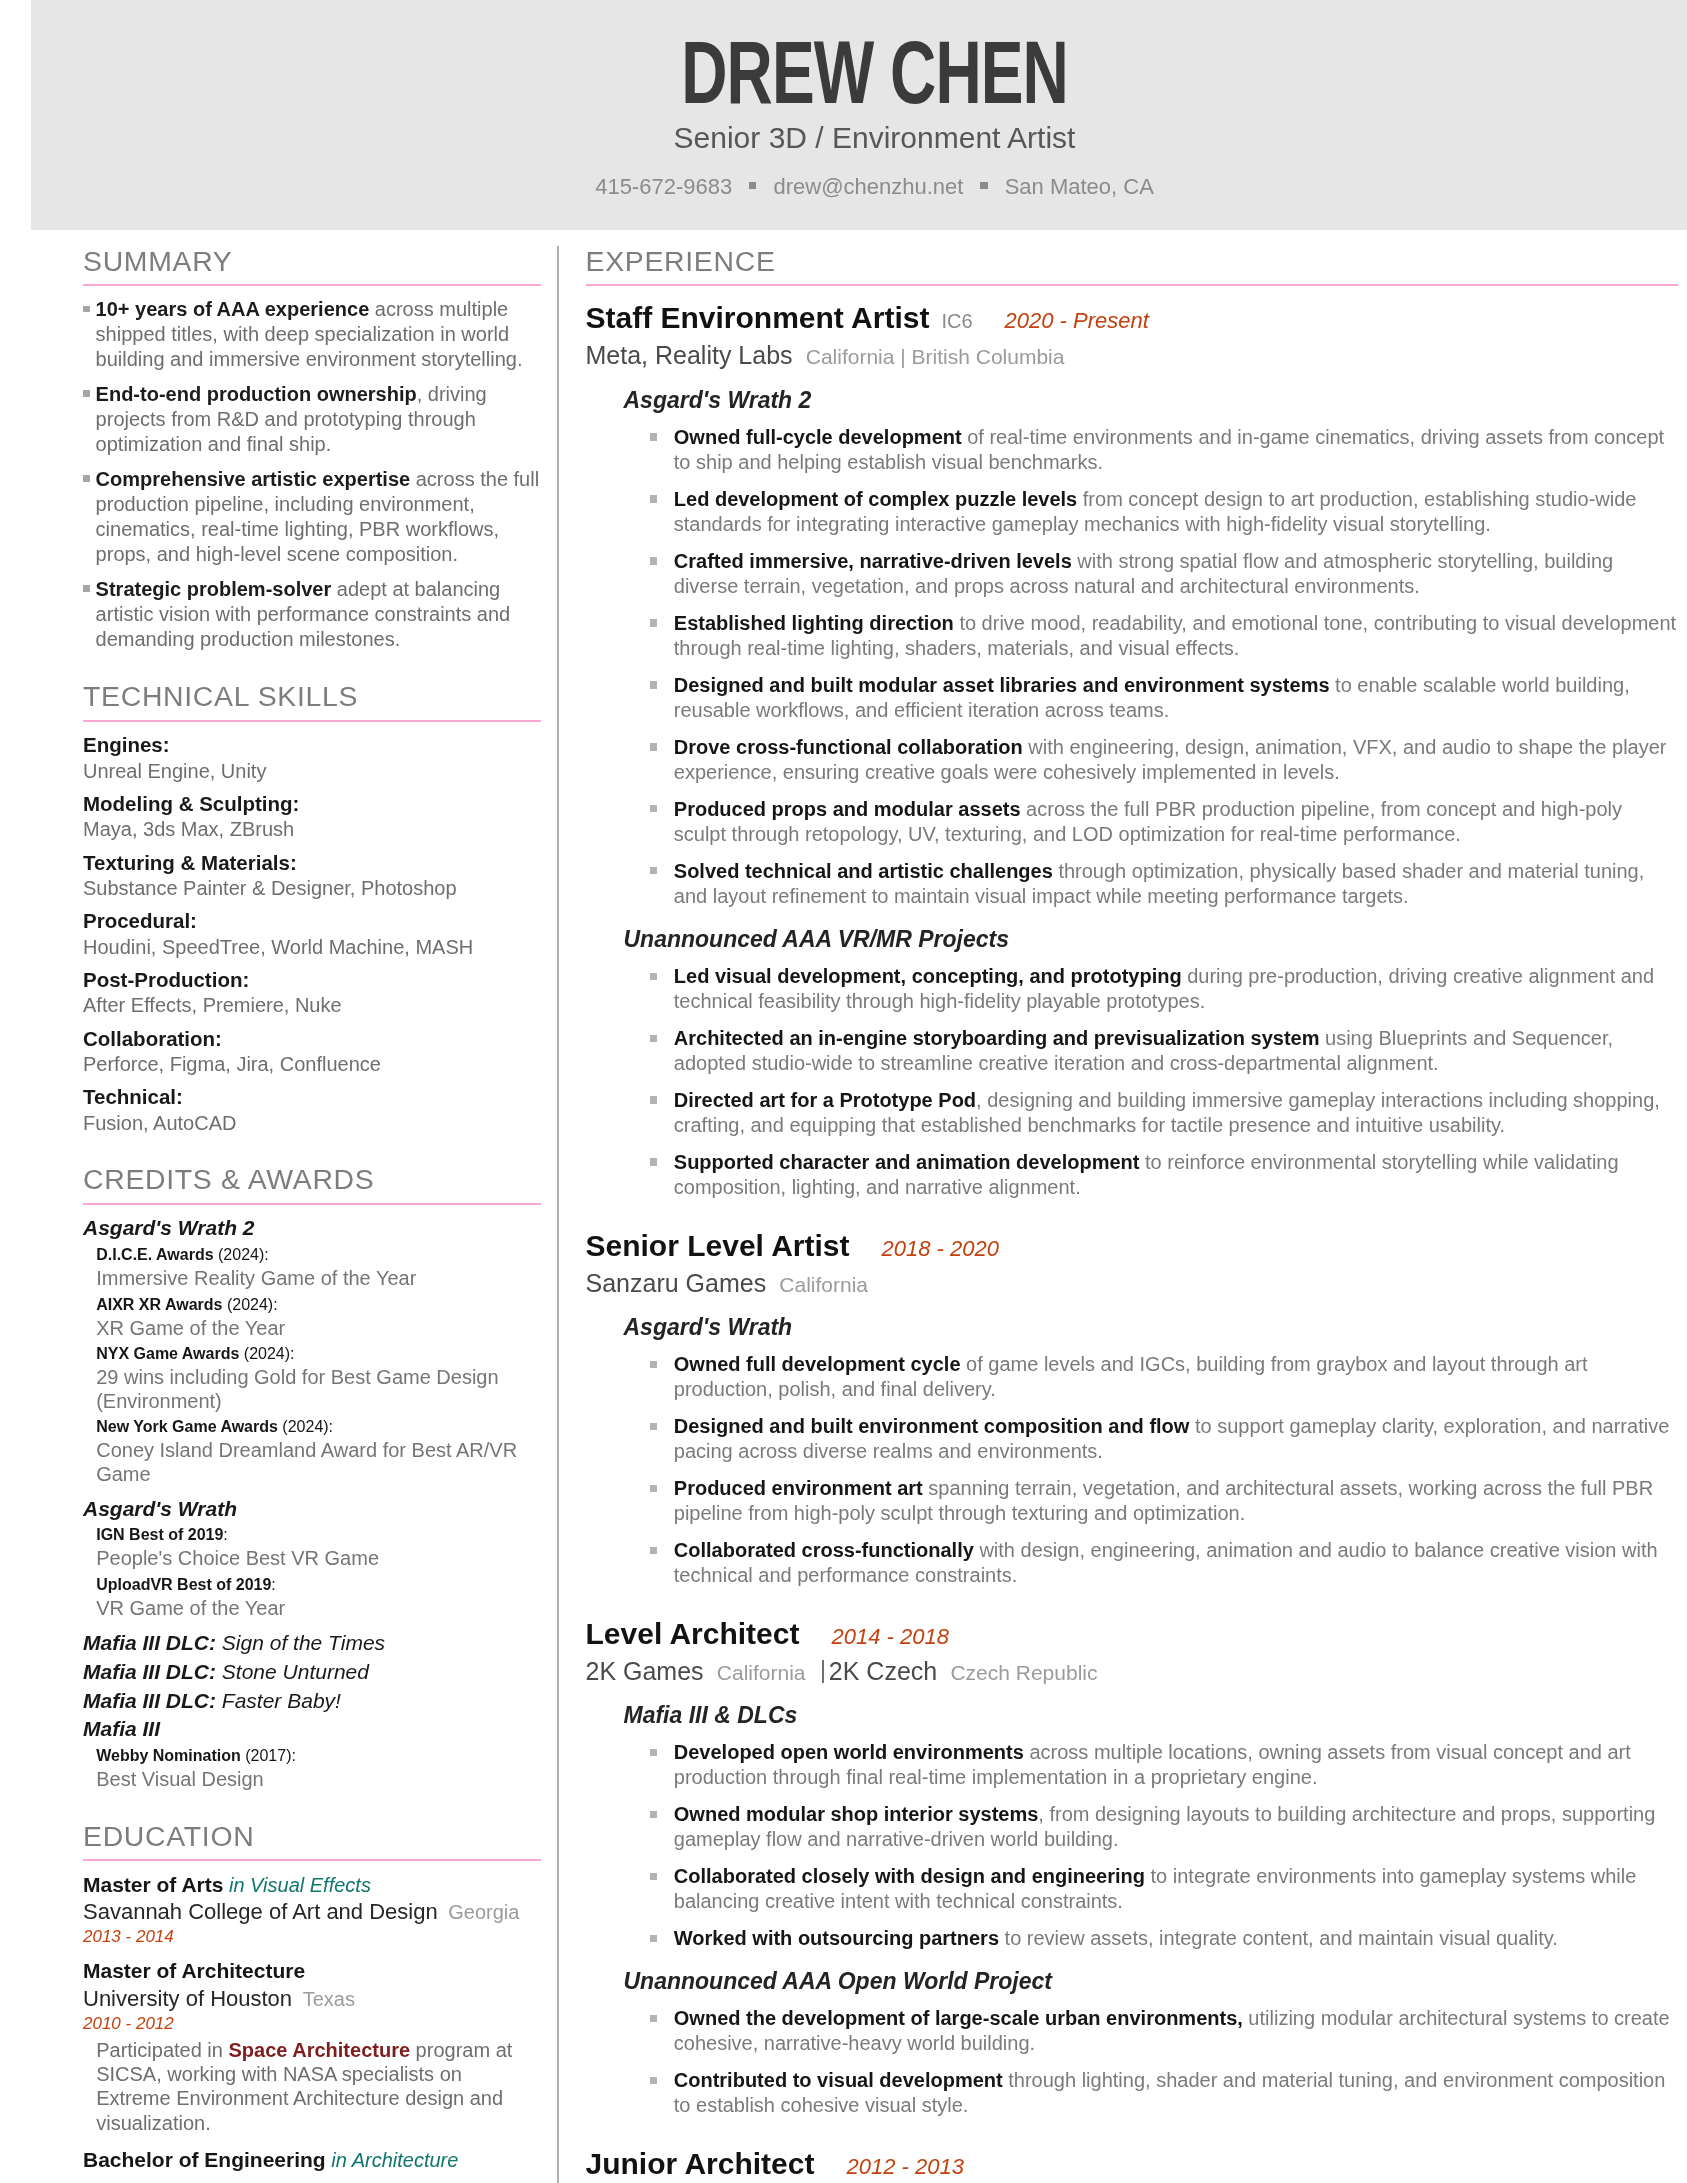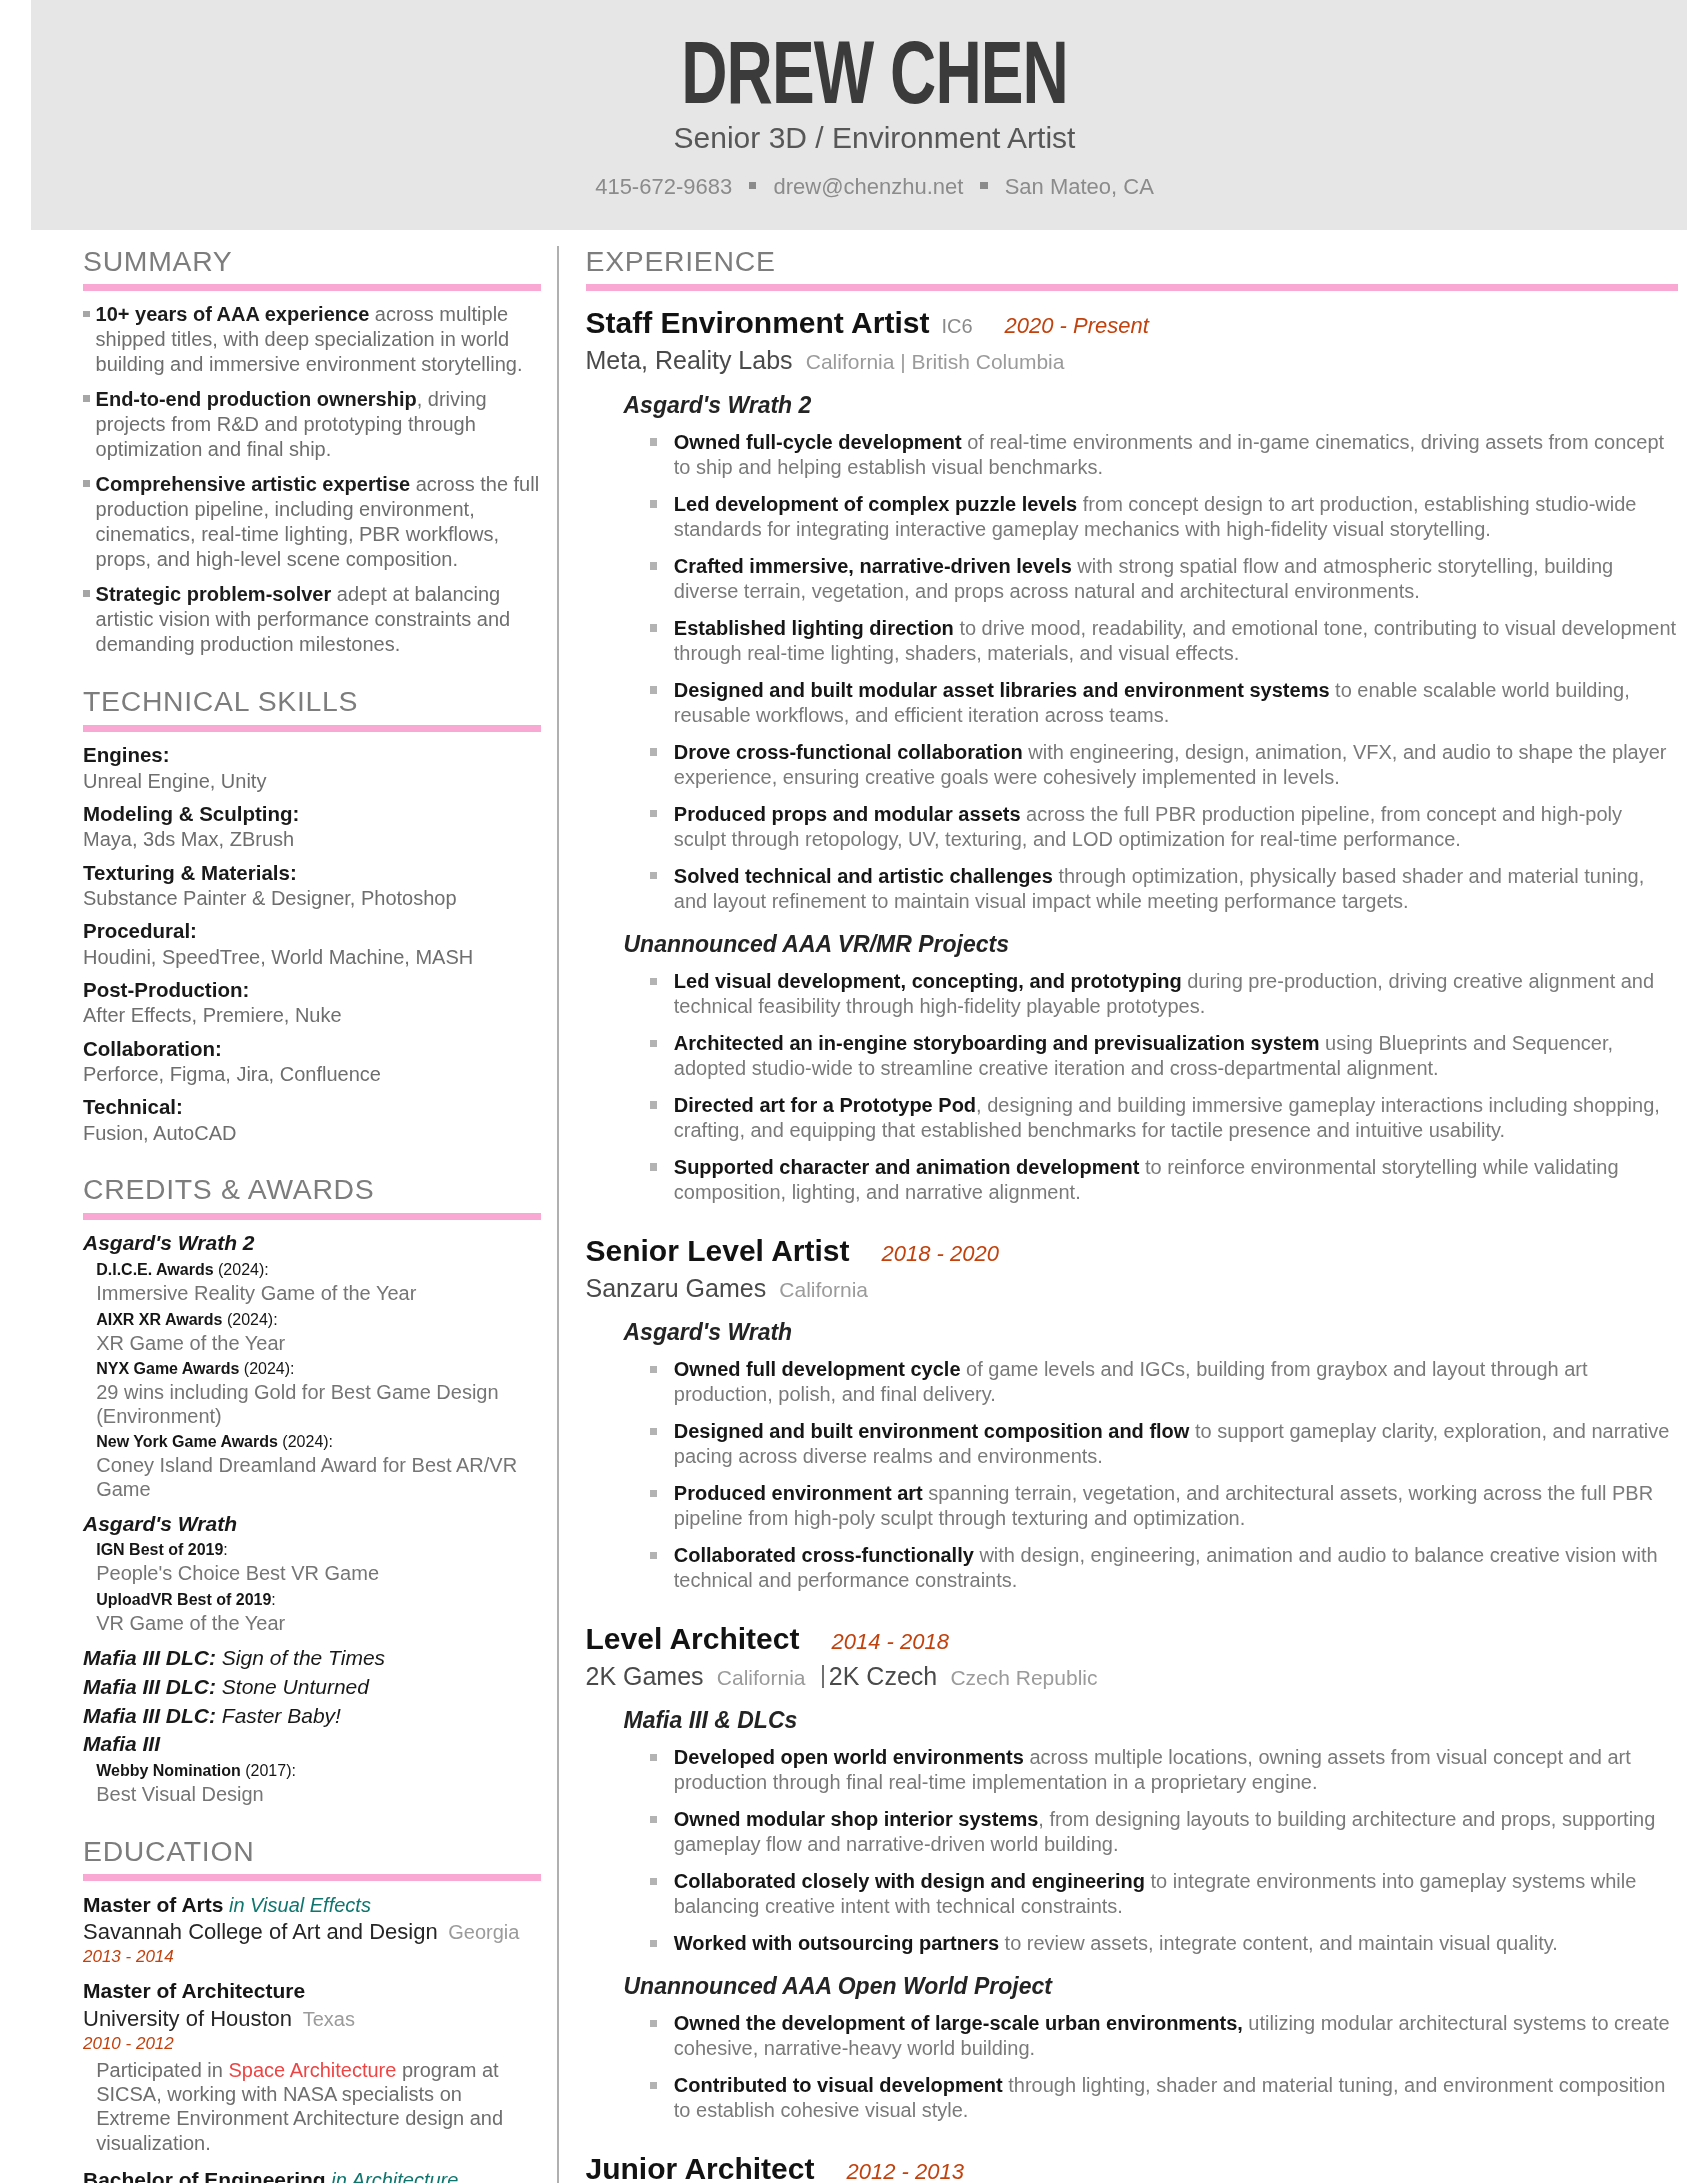--- a/index.html
+++ b/index.html
@@ -17,21 +17,21 @@
   .name-wrap { text-align:center; }
   .subtitle { font-size:30px; color:#575757; margin-top:1.3px; line-height:1.1; }
   .contact { font-size:22px; color:#8b8b8b; margin-top:21px; line-height:1.1; }
   .dot { display:inline-block; width:7.3px; height:7.3px; background:#8b8b8b; margin:0 17px 4px 17px; vertical-align:middle; }
   
   .columns { display:flex; align-items:stretch; padding-top:16px; }
   .col-left { width:458px; min-width:458px; max-width:458px; padding:0 16px 26.5px 52px; border-right:2px solid #b0b0b0; }
   .col-right { flex:1; padding:0 40px 26.5px 26.5px; }
   .sec {
     font-size:28.4px; font-weight:400; color:#7d7d7d; letter-spacing:0.7px;
-    margin:0 0 10.6px 0; padding-bottom:6.6px; border-bottom:7px solid #f9a8d4; line-height:1.12;
+    margin:0 0 10.6px 0; padding-bottom:6.6px; border-bottom:2px solid #f9a8d4; line-height:1.12;
   }
   .col-left section + section { margin-top:29px; }
   
   .sum-item { display:flex; margin-bottom:9.3px; font-size:20px; line-height:1.26; }
   .sq { flex:none; width:6.6px; height:6.6px; background:#a6a6a6; margin:8.6px 6px 0 0; }
   .sum-text .lead { font-weight:700; color:#1c1c1c; }
   .sum-text .rest { color:#6e6e6e; }
   
   .skill-group { margin-bottom:8px; }
   .skill-label { font-size:20.5px; font-weight:700; color:#191919; line-height:1.22; }
@@ -47,21 +47,21 @@
   .award-detail { font-size:20px; color:#757575; line-height:1.17; margin-top:2.6px; }
   
   .edu { margin-bottom:12px; }
   .edu-degree { font-size:21px; color:#161616; line-height:1.2; }
   .edu-degree .dg { font-weight:700; }
   .edu-degree .ds { font-style:italic; font-weight:400; font-size:20px; color:#0f766e; }
   .edu-school { font-size:22px; color:#262626; line-height:1.2; margin-top:2px; }
   .edu-school .loc { font-size:20px; color:#9b9b9b; margin-left:10.6px; }
   .edu-dates { font-size:17px; font-style:italic; color:#c2410c; margin-top:2px; line-height:1.12; }
   .edu-note { margin:4.6px 0 0 13.2px; font-size:20px; color:#6e6e6e; line-height:1.22; }
-  .edu-note .nb { font-weight:400; color:#ef4444; }
+  .edu-note .nb { font-weight:700; color:#7f1d1d; }
   
   .job { margin-top:29px; }
   #jobs-list .job:first-child { margin-top:16px; }
   .job-title-row { line-height:1.08; }
   .jt { font-size:30px; font-weight:700; color:#121212; }
   .jl { font-size:20px; color:#8a8a8a; margin-left:12px; }
   .jd { font-size:22px; font-style:italic; color:#c2410c; margin-left:32px; }
   .company-row { margin-top:6.6px; line-height:1.15; }
   .cn { font-size:25px; color:#4a4a4a; }
   .cl { font-size:21px; color:#9b9b9b; margin-left:13.2px; }

